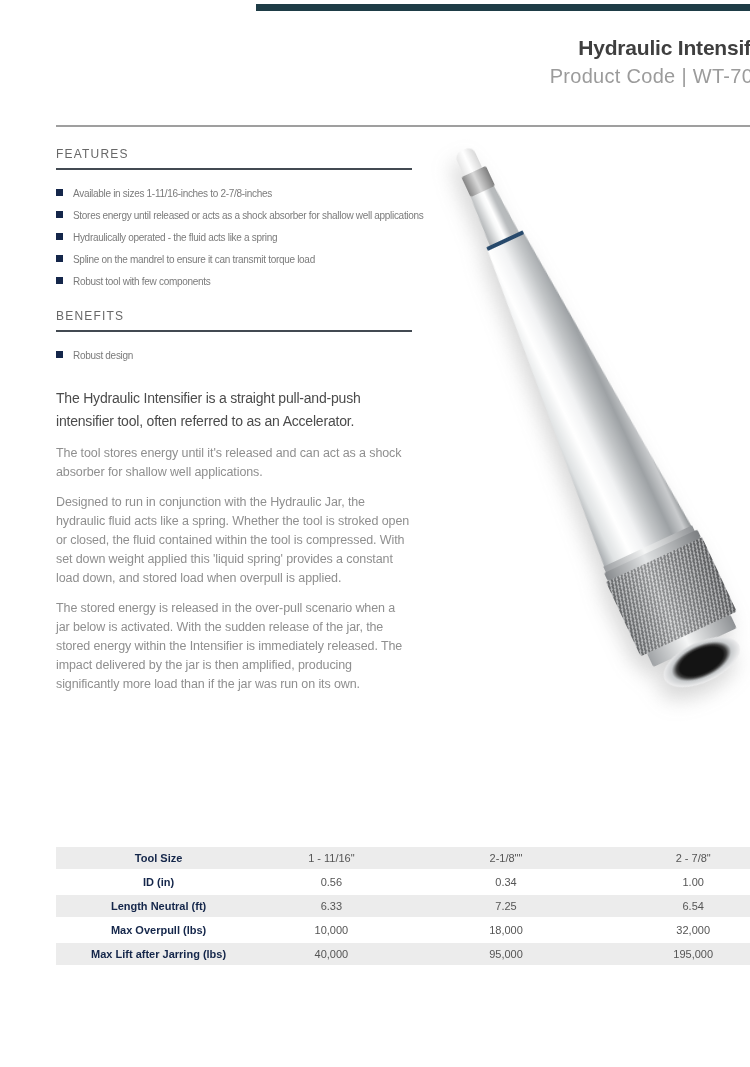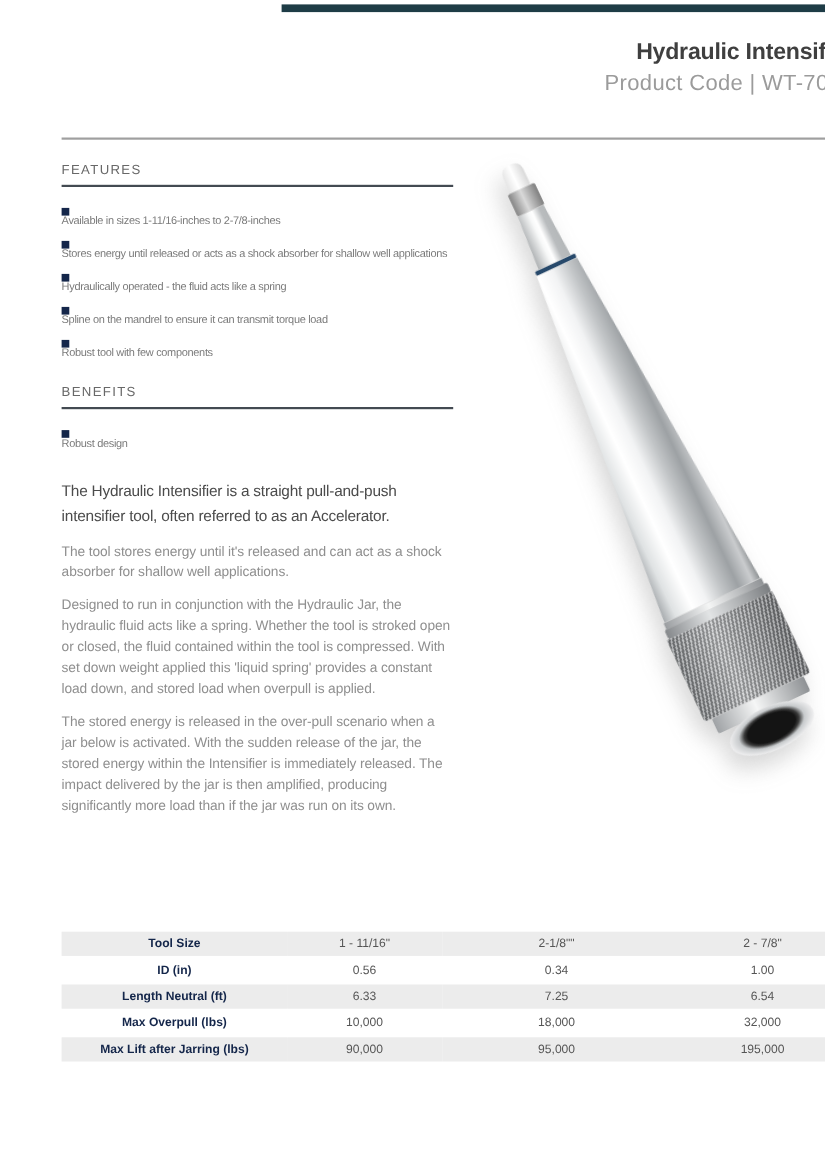--- a/index.html
+++ b/index.html
@@ -14,21 +14,21 @@
   .doc-header h1 { font-size:21px; font-weight:bold; color:#3f3f3f; letter-spacing:-0.2px; }
   .product-code { font-size:20px; color:#9b9b9b; margin-top:5px; letter-spacing:0.3px; }
 
   .header-divider { position:absolute; top:125px; left:15px; width:720px; height:2px; background:#9f9f9f; }
 
   .left-col { position:absolute; top:147px; left:15px; width:356px; }
   .sec-heading { font-size:12px; font-weight:normal; color:#686868; letter-spacing:1.2px; line-height:14px; }
   .sec-rule { height:2px; background:#434a52; margin-top:7px; }
   .bullet-list { list-style:none; margin-top:18px; }
   .bullet-list li { display:flex; align-items:flex-start; margin-bottom:11px;
-    font-size:10px; color:#7b7b7b; letter-spacing:-0.3px; line-height:11px;flex-direction:column; }
+    font-size:10px; color:#7b7b7b; letter-spacing:-0.3px; line-height:11px; }
   .bullet-text { white-space:nowrap; }
   .bullet-square { width:7px; height:7px; background:var(--navy,#14264a); margin-right:10px; flex:none; margin-top:1px; }
   .benefits-block { margin-top:22px; }
   .lead { margin-top:26px; font-size:14px; font-weight:normal; color:#4b4b4b;
     line-height:23px; letter-spacing:-0.2px; }
   .body-p { margin-top:11px; font-size:12.5px; color:#8f8f8f; line-height:19px; letter-spacing:-0.1px; }
 
   
   .tool { position:absolute; left:357px; top:150px; width:130px; height:592px;
     transform-origin:50% 0; transform:rotate(-25deg);
@@ -166,20 +166,20 @@
           <td>6.54</td>
         </tr>
         <tr>
           <th>Max Overpull (lbs)</th>
           <td>10,000</td>
           <td>18,000</td>
           <td>32,000</td>
         </tr>
         <tr>
           <th>Max Lift after Jarring (lbs)</th>
-          <td>90,000</td>
+          <td>40,000</td>
           <td>95,000</td>
           <td>195,000</td>
         </tr>
       </tbody>
   </table>
 
 </div>
 
 </body></html>

